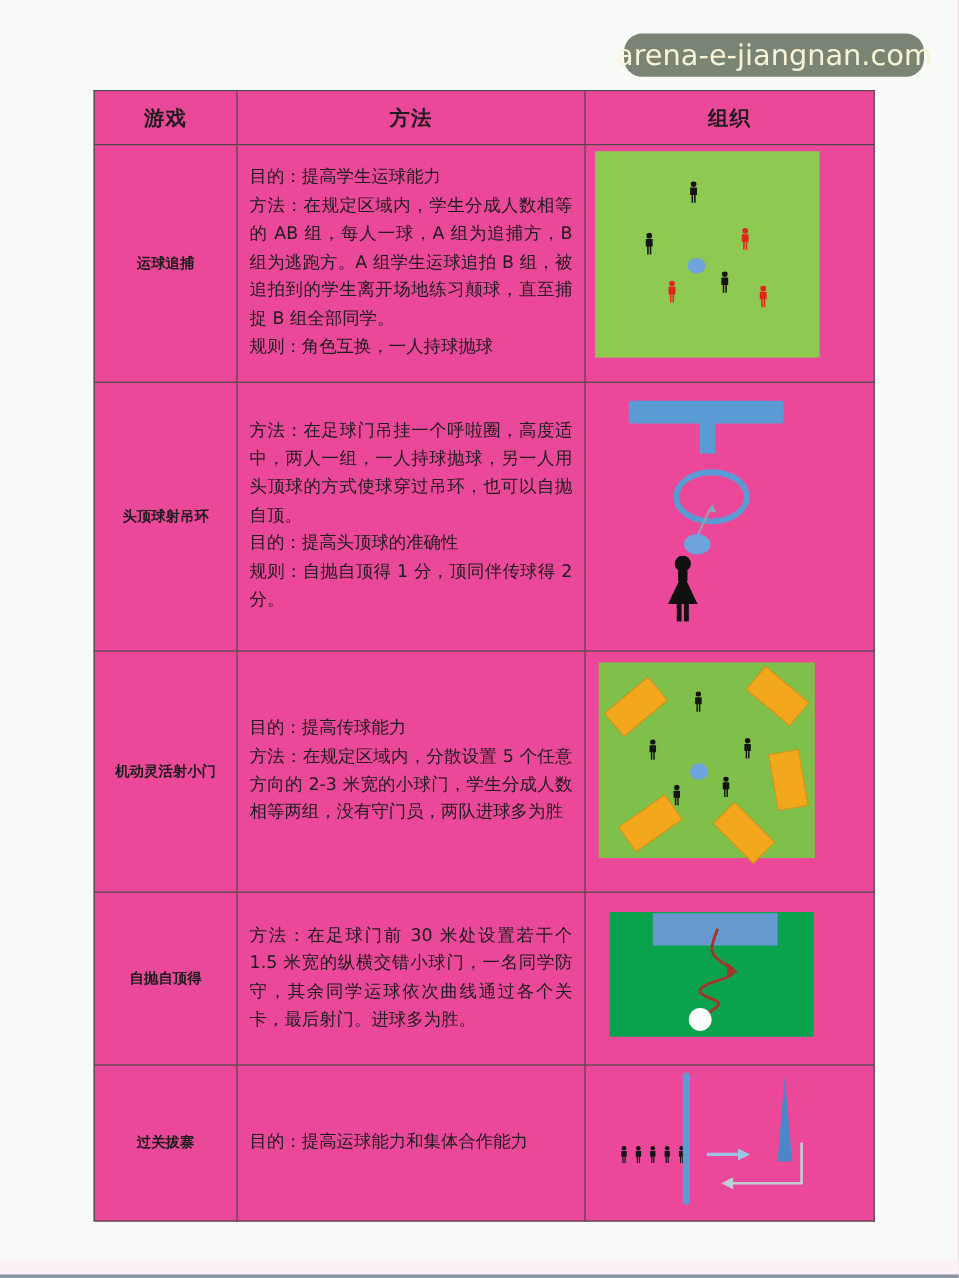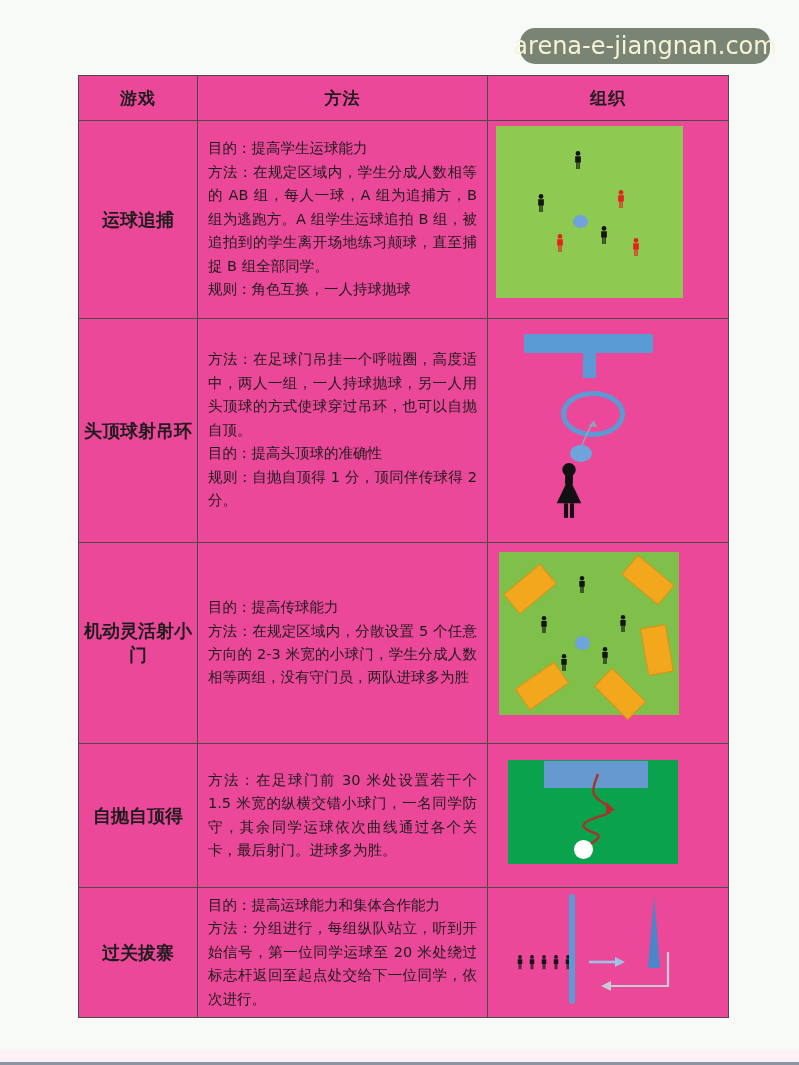--- a/index.html
+++ b/index.html
@@ -19,21 +19,21 @@
     background:#ec4899;
     margin-top:28px;
   }
   .cell{
     border-right:1px solid #4a4a4a;border-bottom:1px solid #4a4a4a;
     box-sizing:border-box;position:relative;
   }
   .hdr{display:flex;align-items:center;justify-content:center;
        font-size:17px;font-weight:bold;letter-spacing:1px;}
   .game{display:flex;align-items:center;justify-content:center;
-        font-size:18px;font-weight:bold;text-align:center;padding:0 4px;}
+        font-size:12px;font-weight:bold;text-align:center;padding:0 4px;}
   .method{display:flex;flex-direction:column;justify-content:center;
           padding:6px 10px;font-size:14.5px;line-height:1.62;}
   .method p{margin:0;text-align:justify;}
   .org{overflow:hidden;}
   
   .watermark{
     position:absolute;left:520px;top:28px;width:250px;height:36px;
     background:rgba(114,124,108,0.94);border-radius:15px;
     display:flex;align-items:center;justify-content:center;
     font-size:24px;color:#f7f3d4;z-index:5;white-space:nowrap;
@@ -175,21 +175,20 @@
         <path d="M107,50 L98,42 L98,53 Z" fill="#a5342a"></path>
         <path d="M101,47 C108,55 88,56 80,61 C68,67 82,71 89,74 C95,78 84,82 80,86" stroke="#a5342a" stroke-width="2.4" fill="none"></path>
       </svg>
       <div class="abs" style="left:66px;top:80px;width:19px;height:19px;background:#fff;border-radius:50%;"></div>
     </div>
   </div>
 
   <div class="cell game">过关拔寨</div>
   <div class="cell method">
     <p><span>目的：</span><span>提高运球能力和集体合作能力</span></p>
-    <p><span>方法：</span><span>分组进行，每组纵队站立，听到开始信号，第一位同学运球至 20 米处绕过标志杆返回至起点处交给下一位同学，依次进行。</span></p>
   </div>
   <div class="cell org">
     <svg class="abs" style="left:28px;top:67px" width="8" height="15" viewBox="0 0 20 40" fill="#141414">
         <use href="#i-person"></use>
       </svg>
     <svg class="abs" style="left:40px;top:67px" width="8" height="15" viewBox="0 0 20 40" fill="#141414">
         <use href="#i-person"></use>
       </svg>
     <svg class="abs" style="left:52px;top:67px" width="8" height="15" viewBox="0 0 20 40" fill="#141414">
         <use href="#i-person"></use>

